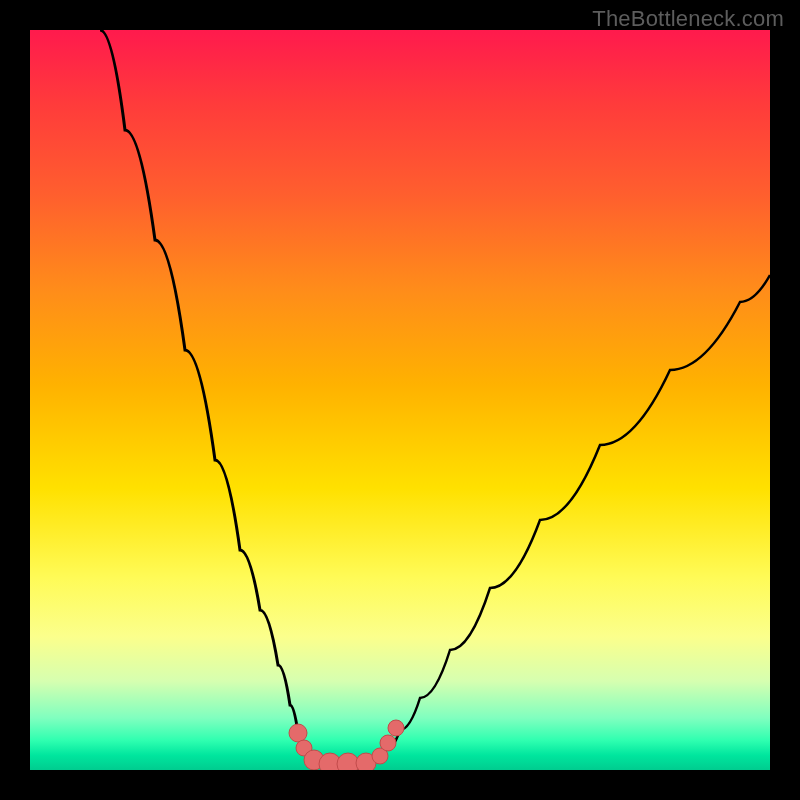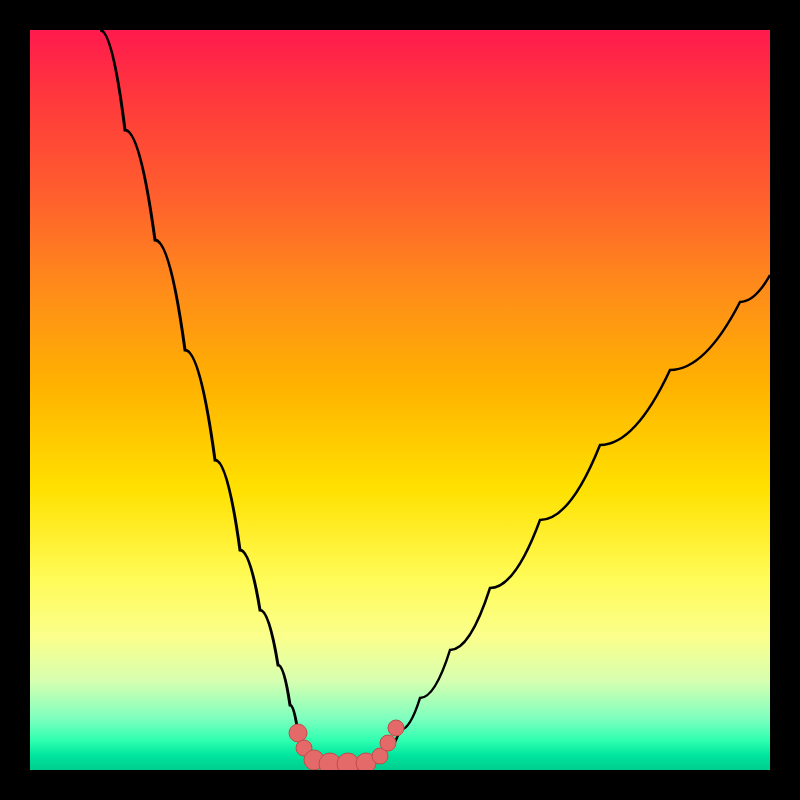--- a/index.html
+++ b/index.html
@@ -40,13 +40,14 @@
           <circle cx="284" cy="730" r="10" fill="#e46a6a" stroke="#c24b4b" stroke-width="1"></circle>
           <circle cx="300" cy="734" r="11" fill="#e46a6a" stroke="#c24b4b" stroke-width="1"></circle>
           <circle cx="318" cy="734" r="11" fill="#e46a6a" stroke="#c24b4b" stroke-width="1"></circle>
           <circle cx="336" cy="733" r="10" fill="#e46a6a" stroke="#c24b4b" stroke-width="1"></circle>
           <circle cx="350" cy="726" r="8" fill="#e46a6a" stroke="#c24b4b" stroke-width="1"></circle>
           <circle cx="358" cy="713" r="8" fill="#e46a6a" stroke="#c24b4b" stroke-width="1"></circle>
           <circle cx="366" cy="698" r="8" fill="#e46a6a" stroke="#c24b4b" stroke-width="1"></circle>
         </g>
     </svg>
   </div>
+  <div class="watermark">TheBottleneck.com</div>
 </div>
 
 </body></html>

